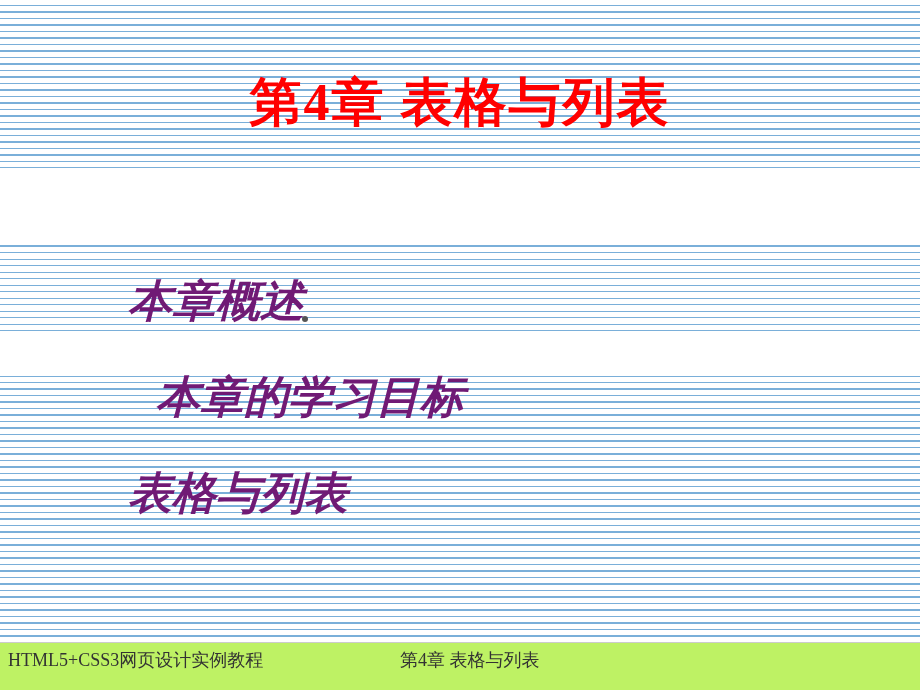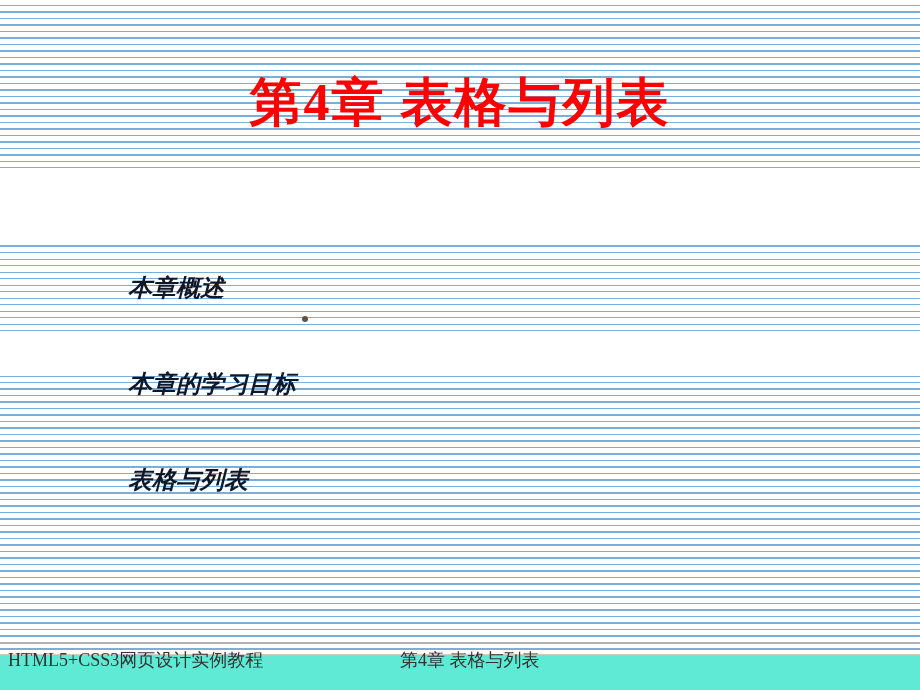--- a/index.html
+++ b/index.html
@@ -68,38 +68,38 @@
       left: 302px;
       width: 6px;
       height: 6px;
       background: #555555;
       border-radius: 50%;
     }
     
     .section-item {
       position: absolute;
       left: 128px;
-      font-size: 24px;
+      font-size: 44px;
       font-weight: bold;
       font-style: italic;
-      color: #0f172a;
+      color: #701a75;
       font-family: "STKaiti", "KaiTi", "楷体", serif;
     }
     
     .item-1 { top: 272px; }
-    .item-2 { top: 368px; }
+    .item-2 { top: 368px; margin-left: 28px; }
     .item-3 { top: 464px; }
     
     .footer {
       position: absolute;
       bottom: 0;
       left: 0;
       right: 0;
-      height: 36px;
-      background: #5eead4;
+      height: 48px;
+      background: #bef264;
       border-top: 1px solid #cccccc;
     }
     
     .footer-divider {
       position: absolute;
       bottom: 46px;
       left: 0;
       right: 0;
       height: 2px;
       background: #b0b0b0;

